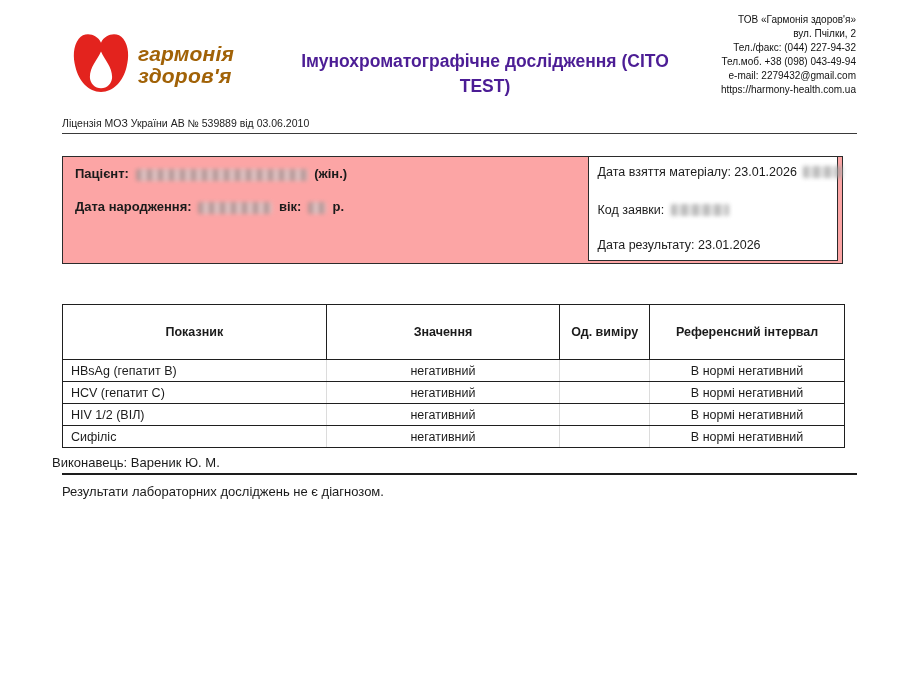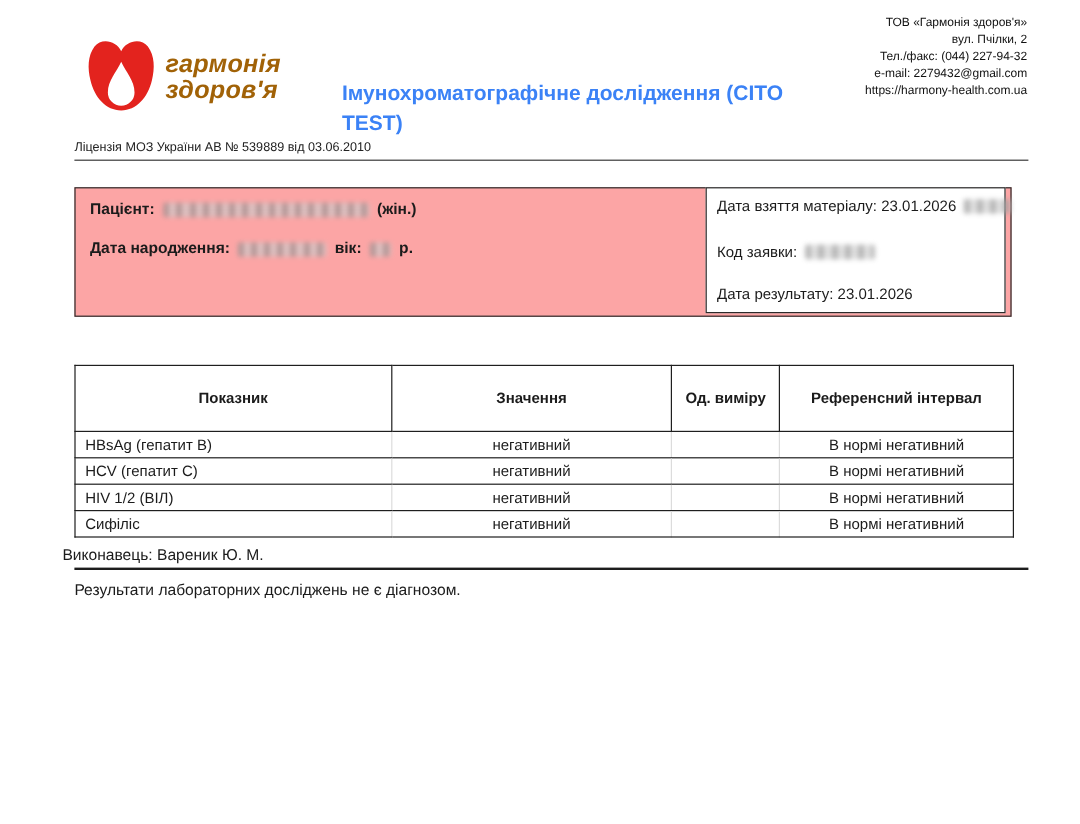--- a/index.html
+++ b/index.html
@@ -7,22 +7,22 @@
     position:relative;width:900px;height:687px;background:#ffffff;overflow:hidden;
     font-family:"Liberation Sans","DejaVu Sans",sans-serif;color:#1b1b1b;
   }
   
   .logo-mark{position:absolute;left:72px;top:31px;width:58px;height:64px;}
   .logo-text{
     position:absolute;left:138px;top:43px;font-size:21px;line-height:22px;
     font-weight:bold;font-style:italic;color:#a16207;letter-spacing:0.2px;
   }
   .doc-title{
-    position:absolute;left:285px;top:49px;width:400px;
-    font-size:17.5px;font-weight:bold;line-height:25px;color:#3b82f6;margin-top:16px;
+    position:absolute;left:285px;top:49px;width:400px;text-align:center;
+    font-size:17.5px;font-weight:bold;line-height:25px;color:#4c1d95;
   }
   .contact{
     position:absolute;right:44px;top:13px;width:260px;text-align:right;
     font-size:10px;line-height:14px;color:#111;
   }
   .license{position:absolute;left:62px;top:117px;font-size:10.5px;color:#222;}
   .rule{position:absolute;left:62px;width:795px;background:#3a3a3a;}
   .rule-1{top:133px;height:1px;}
   .rule-2{top:473px;height:2px;background:#1d1d1d;}
   
@@ -95,20 +95,21 @@
     <div>гармонія</div>
     <div>здоров'я</div>
   </div>
 
   <div class="doc-title">Імунохроматографічне дослідження (CITO TEST)</div>
 
   <div class="contact">
     <div>ТОВ «Гармонія здоров'я»</div>
     <div>вул. Пчілки, 2</div>
     <div>Тел./факс: (044) 227-94-32</div>
+    <div>Тел.моб. +38 (098) 043-49-94</div>
     <div>e-mail: 2279432@gmail.com</div>
     <div>https://harmony-health.com.ua</div>
   </div>
 
   <div class="license">Ліцензія МОЗ України АВ № 539889 від 03.06.2010</div>
   <div class="rule rule-1"></div>
 
   <div class="patient-box">
     <div class="patient-line l1">
       <span>Пацієнт:</span>

